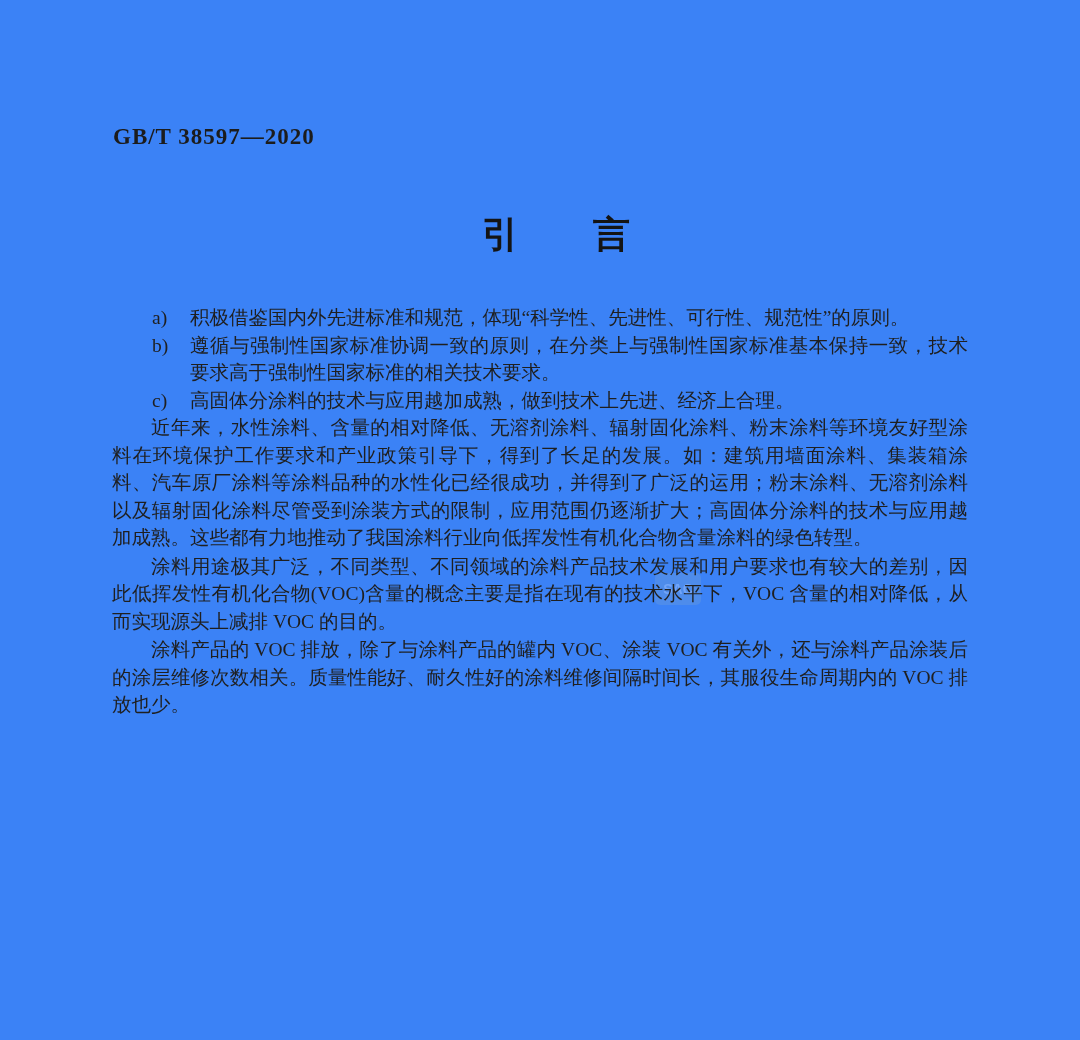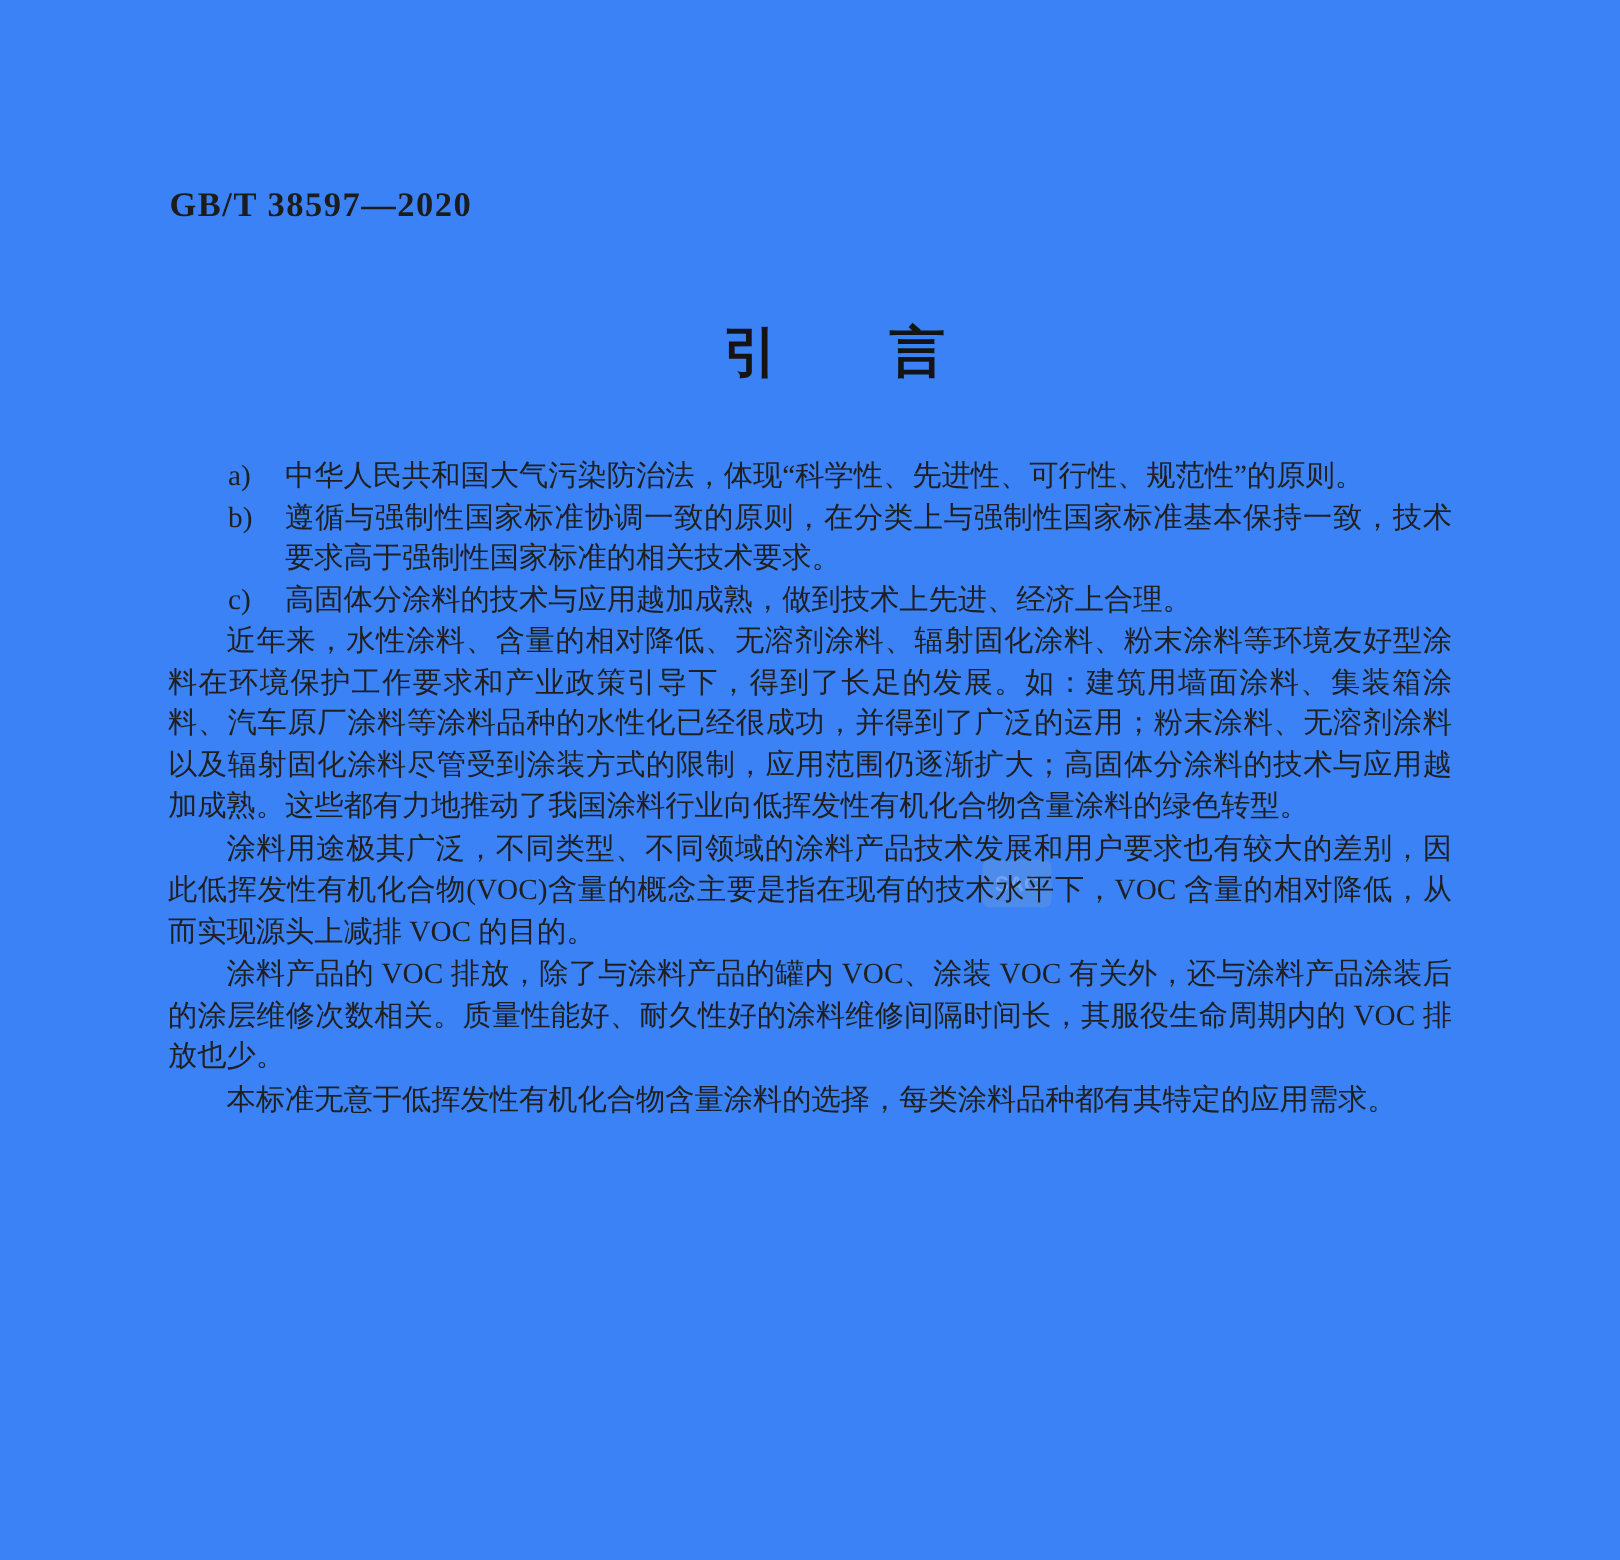--- a/index.html
+++ b/index.html
@@ -89,35 +89,34 @@
   <div class="doc-title">引　　言</div>
 
   <div class="watermark" title="SAC" style="background: rgb(127, 166, 207);">SAC</div>
 
   <div class="content">
 
 
     <div class="principles">
       <div class="principle">
         <span class="marker">a)</span>
-        <span class="ptext">中华人民共和国大气污染防治法，体现“科学性、先进性、可行性、规范性”的原则。</span>
+        <span class="ptext">积极借鉴国内外先进标准和规范，体现“科学性、先进性、可行性、规范性”的原则。</span>
       </div>
       <div class="principle">
         <span class="marker">b)</span>
         <span class="ptext">遵循与强制性国家标准协调一致的原则，在分类上与强制性国家标准基本保持一致，技术要求高于强制性国家标准的相关技术要求。</span>
       </div>
       <div class="principle">
         <span class="marker">c)</span>
         <span class="ptext">高固体分涂料的技术与应用越加成熟，做到技术上先进、经济上合理。</span>
       </div>
     </div>
 
     <p class="para">近年来，水性涂料、含量的相对降低、无溶剂涂料、辐射固化涂料、粉末涂料等环境友好型涂料在环境保护工作要求和产业政策引导下，得到了长足的发展。如：建筑用墙面涂料、集装箱涂料、汽车原厂涂料等涂料品种的水性化已经很成功，并得到了广泛的运用；粉末涂料、无溶剂涂料以及辐射固化涂料尽管受到涂装方式的限制，应用范围仍逐渐扩大；高固体分涂料的技术与应用越加成熟。这些都有力地推动了我国涂料行业向低挥发性有机化合物含量涂料的绿色转型。</p>
 
     <p class="para">涂料用途极其广泛，不同类型、不同领域的涂料产品技术发展和用户要求也有较大的差别，因此低挥发性有机化合物(VOC)含量的概念主要是指在现有的技术水平下，VOC 含量的相对降低，从而实现源头上减排 VOC 的目的。</p>
 
     <p class="para">涂料产品的 VOC 排放，除了与涂料产品的罐内 VOC、涂装 VOC 有关外，还与涂料产品涂装后的涂层维修次数相关。质量性能好、耐久性好的涂料维修间隔时间长，其服役生命周期内的 VOC 排放也少。</p>
 
-    <p class="para">本标准无意于低挥发性有机化合物含量涂料的选择，每类涂料品种都有其特定的应用需求。</p>
 
   </div>
 
 </div>
 
 </body></html>

